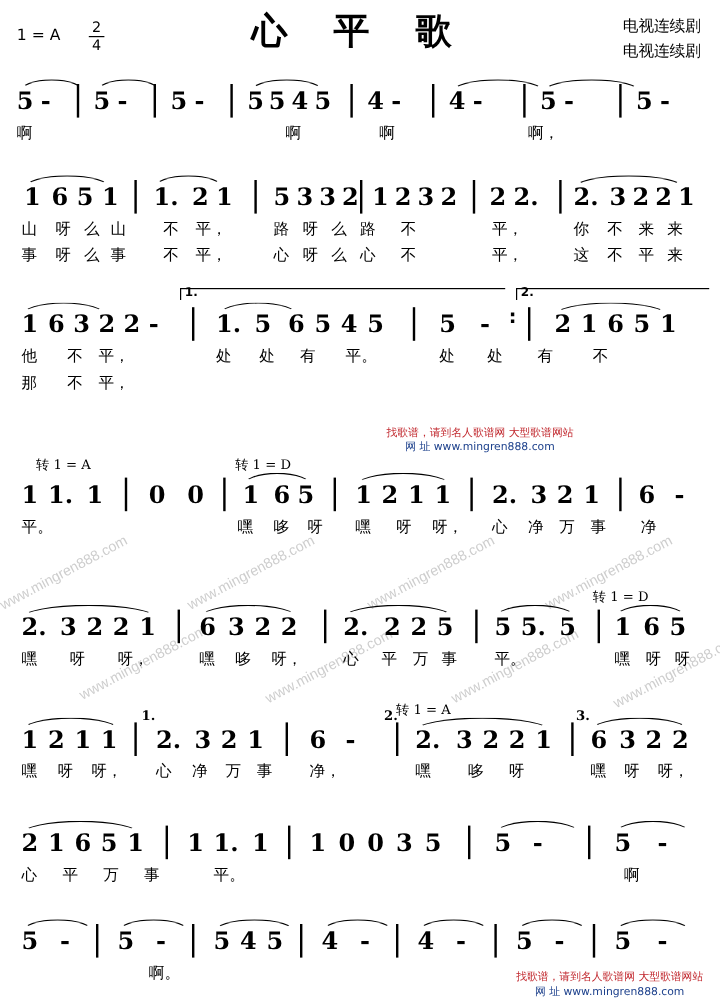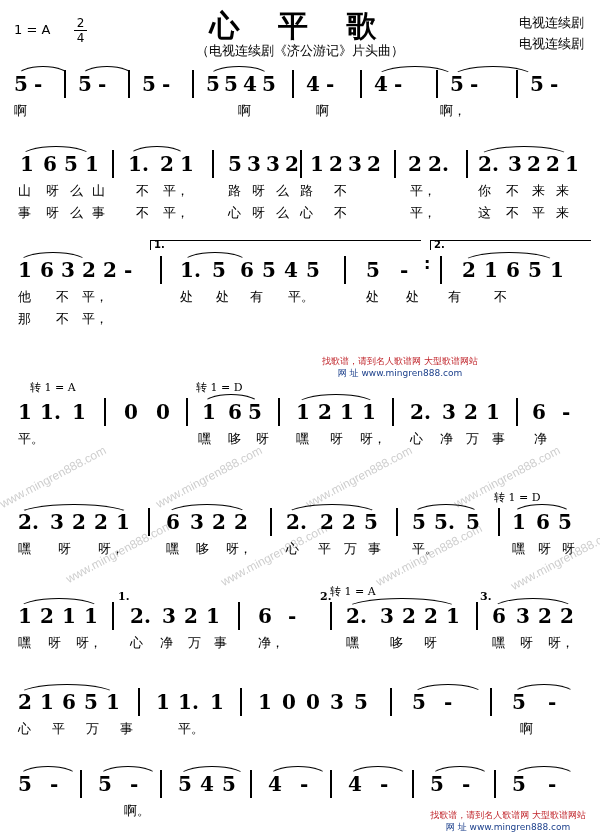--- a/index.html
+++ b/index.html
@@ -84,21 +84,20 @@
 
 <div class="sheet">
 
   <div class="keysig">1 = A</div>
   <div class="meter">
     <span class="num">2</span>
     <span class="bar"></span>
     <span class="num">4</span>
   </div>
   <div class="title">心 平 歌</div>
-  <div class="subtitle">（电视连续剧《济公游记》片头曲）</div>
   <div class="credits">
     <div>电视连续剧</div>
     <div>电视连续剧</div>
   </div>
 
   <div class="wm" style="left:-6px;top:470px;">www.mingren888.com</div>
   <div class="wm" style="left:150px;top:470px;">www.mingren888.com</div>
   <div class="wm" style="left:300px;top:470px;">www.mingren888.com</div>
   <div class="wm" style="left:448px;top:470px;">www.mingren888.com</div>
   <div class="wm" style="left:60px;top:545px;">www.mingren888.com</div>

